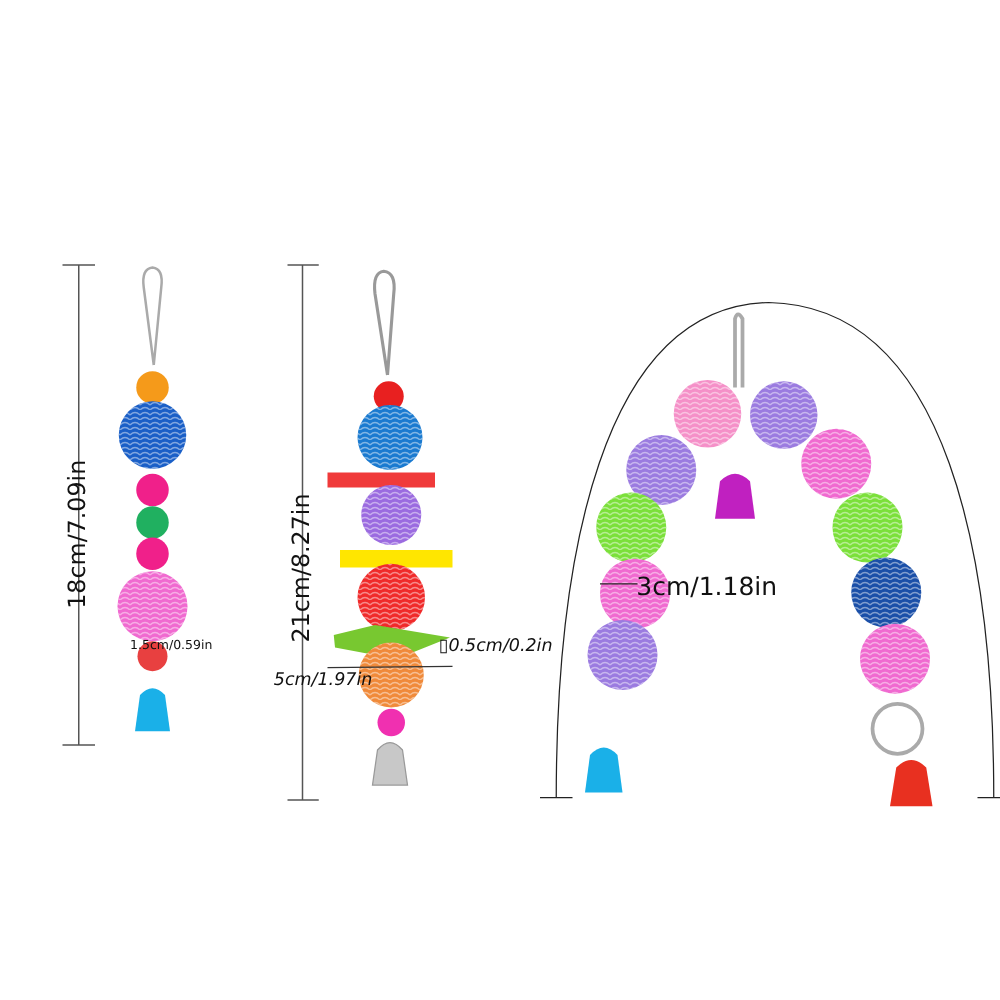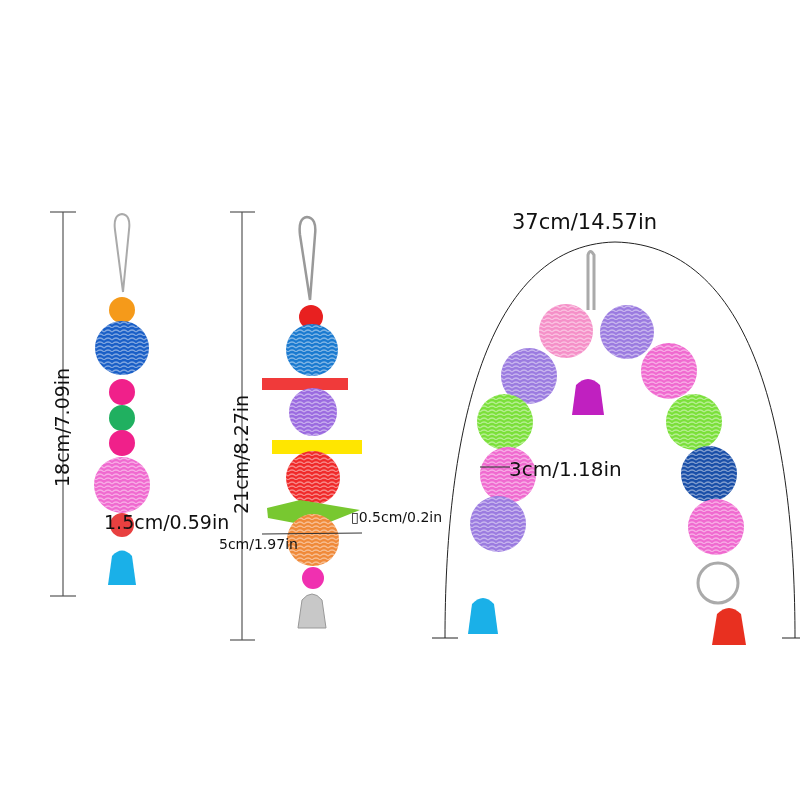--- a/index.html
+++ b/index.html
@@ -85,21 +85,20 @@
         <circle cx="716" cy="527" r="28" fill="url(#weave)"></circle>
     <line x1="480" y1="467" x2="510" y2="467" stroke="#222" stroke-width="1"></line>
     <path d="M572 415 L576 385 Q588 373 600 385 L604 415 Z" fill="#c020c0"></path>
     <circle cx="718" cy="583" r="20" fill="none" stroke="#aaa" stroke-width="3"></circle>
     <path d="M468 634 L472 604 Q483 592 494 604 L498 634 Z" fill="#1ab0e8"></path>
     <path d="M712 645 L717 614 Q729 602 741 614 L746 645 Z" fill="#e83020"></path>
   </g>
 </svg>
 
 <div class="lbl vlbl" style="left:51px;top:487px;font-size:19px;">18cm/7.09in</div>
-<div class="lbl" style="left:104px;top:511px;font-size:19px;">1.5cm/0.59in</div>
+<div class="lbl" style="left:104px;top:511px;font-size:10px;">1.5cm/0.59in</div>
 
 <div class="lbl vlbl" style="left:230px;top:514px;font-size:19px;">21cm/8.27in</div>
-<div class="lbl" style="left:219px;top:536px;font-size:14px;">5cm/1.97in</div>
-<div class="lbl" style="left:351px;top:509px;font-size:14px;">▯0.5cm/0.2in</div>
+<div class="lbl" style="left:219px;top:536px;font-size:14px;font-style:italic;">5cm/1.97in</div>
+<div class="lbl" style="left:351px;top:509px;font-size:14px;font-style:italic;">▯0.5cm/0.2in</div>
 
-<div class="lbl" style="left:512px;top:210px;font-size:21px;">37cm/14.57in</div>
 <div class="lbl" style="left:509px;top:457px;font-size:20px;">3cm/1.18in</div>
 </div>
 
 </body></html>

